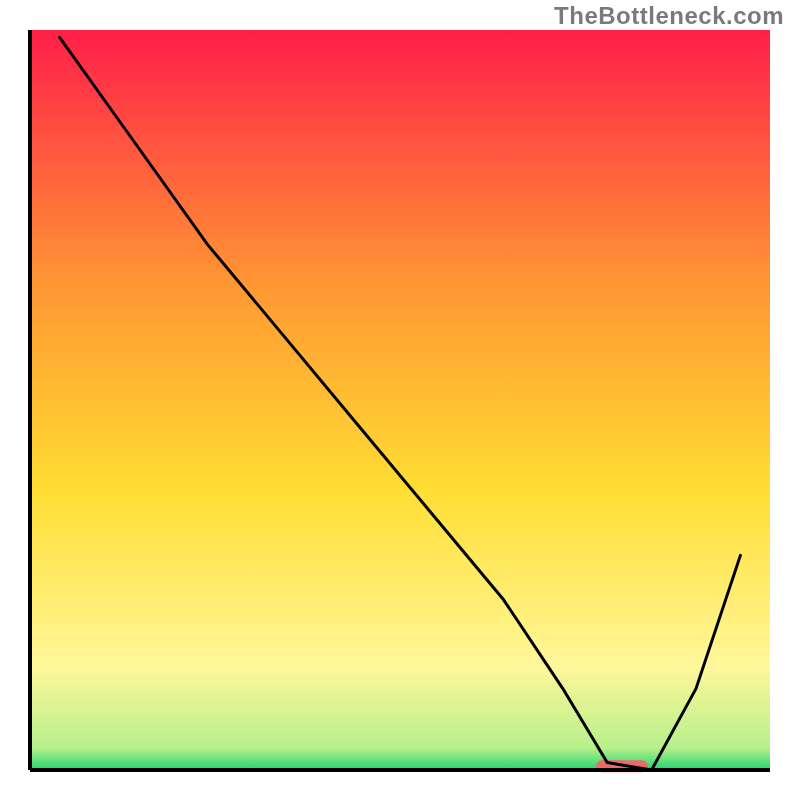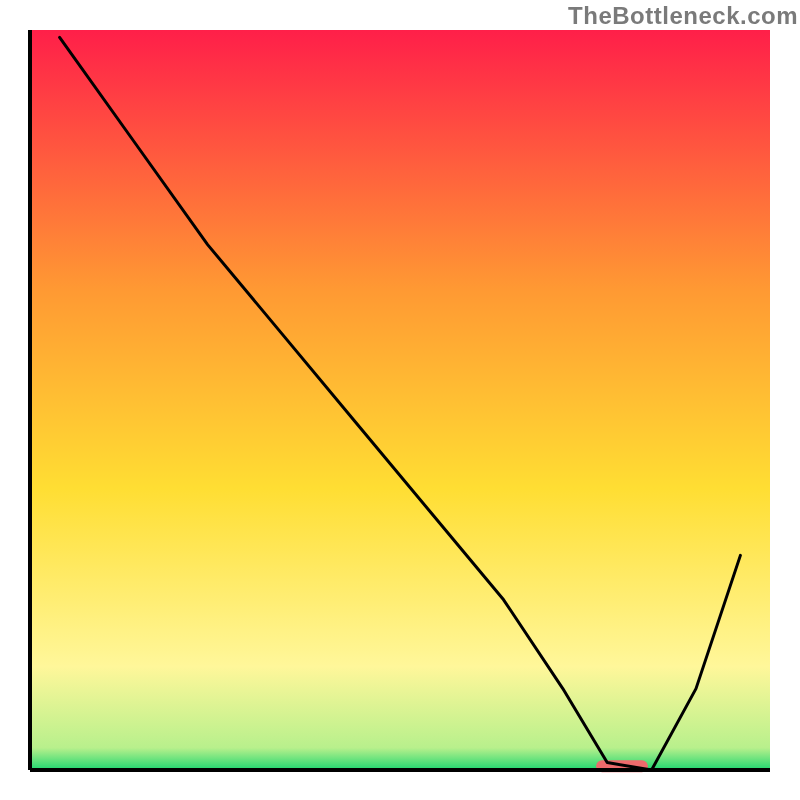--- a/index.html
+++ b/index.html
@@ -11,21 +11,21 @@
     font-family: Arial, Helvetica, sans-serif;
   }
   .stage {
     position: relative;
     width: 800px;
     height: 800px;
   }
   .watermark {
     position: absolute;
     top: 2px;
-    right: 2px;
+    right: 16px;
     font-size: 24px;
     font-weight: bold;
     color: #7a7a7a;
     letter-spacing: 0.5px;
   }
   svg {
     display: block;
   }
 </style>
 </head>

